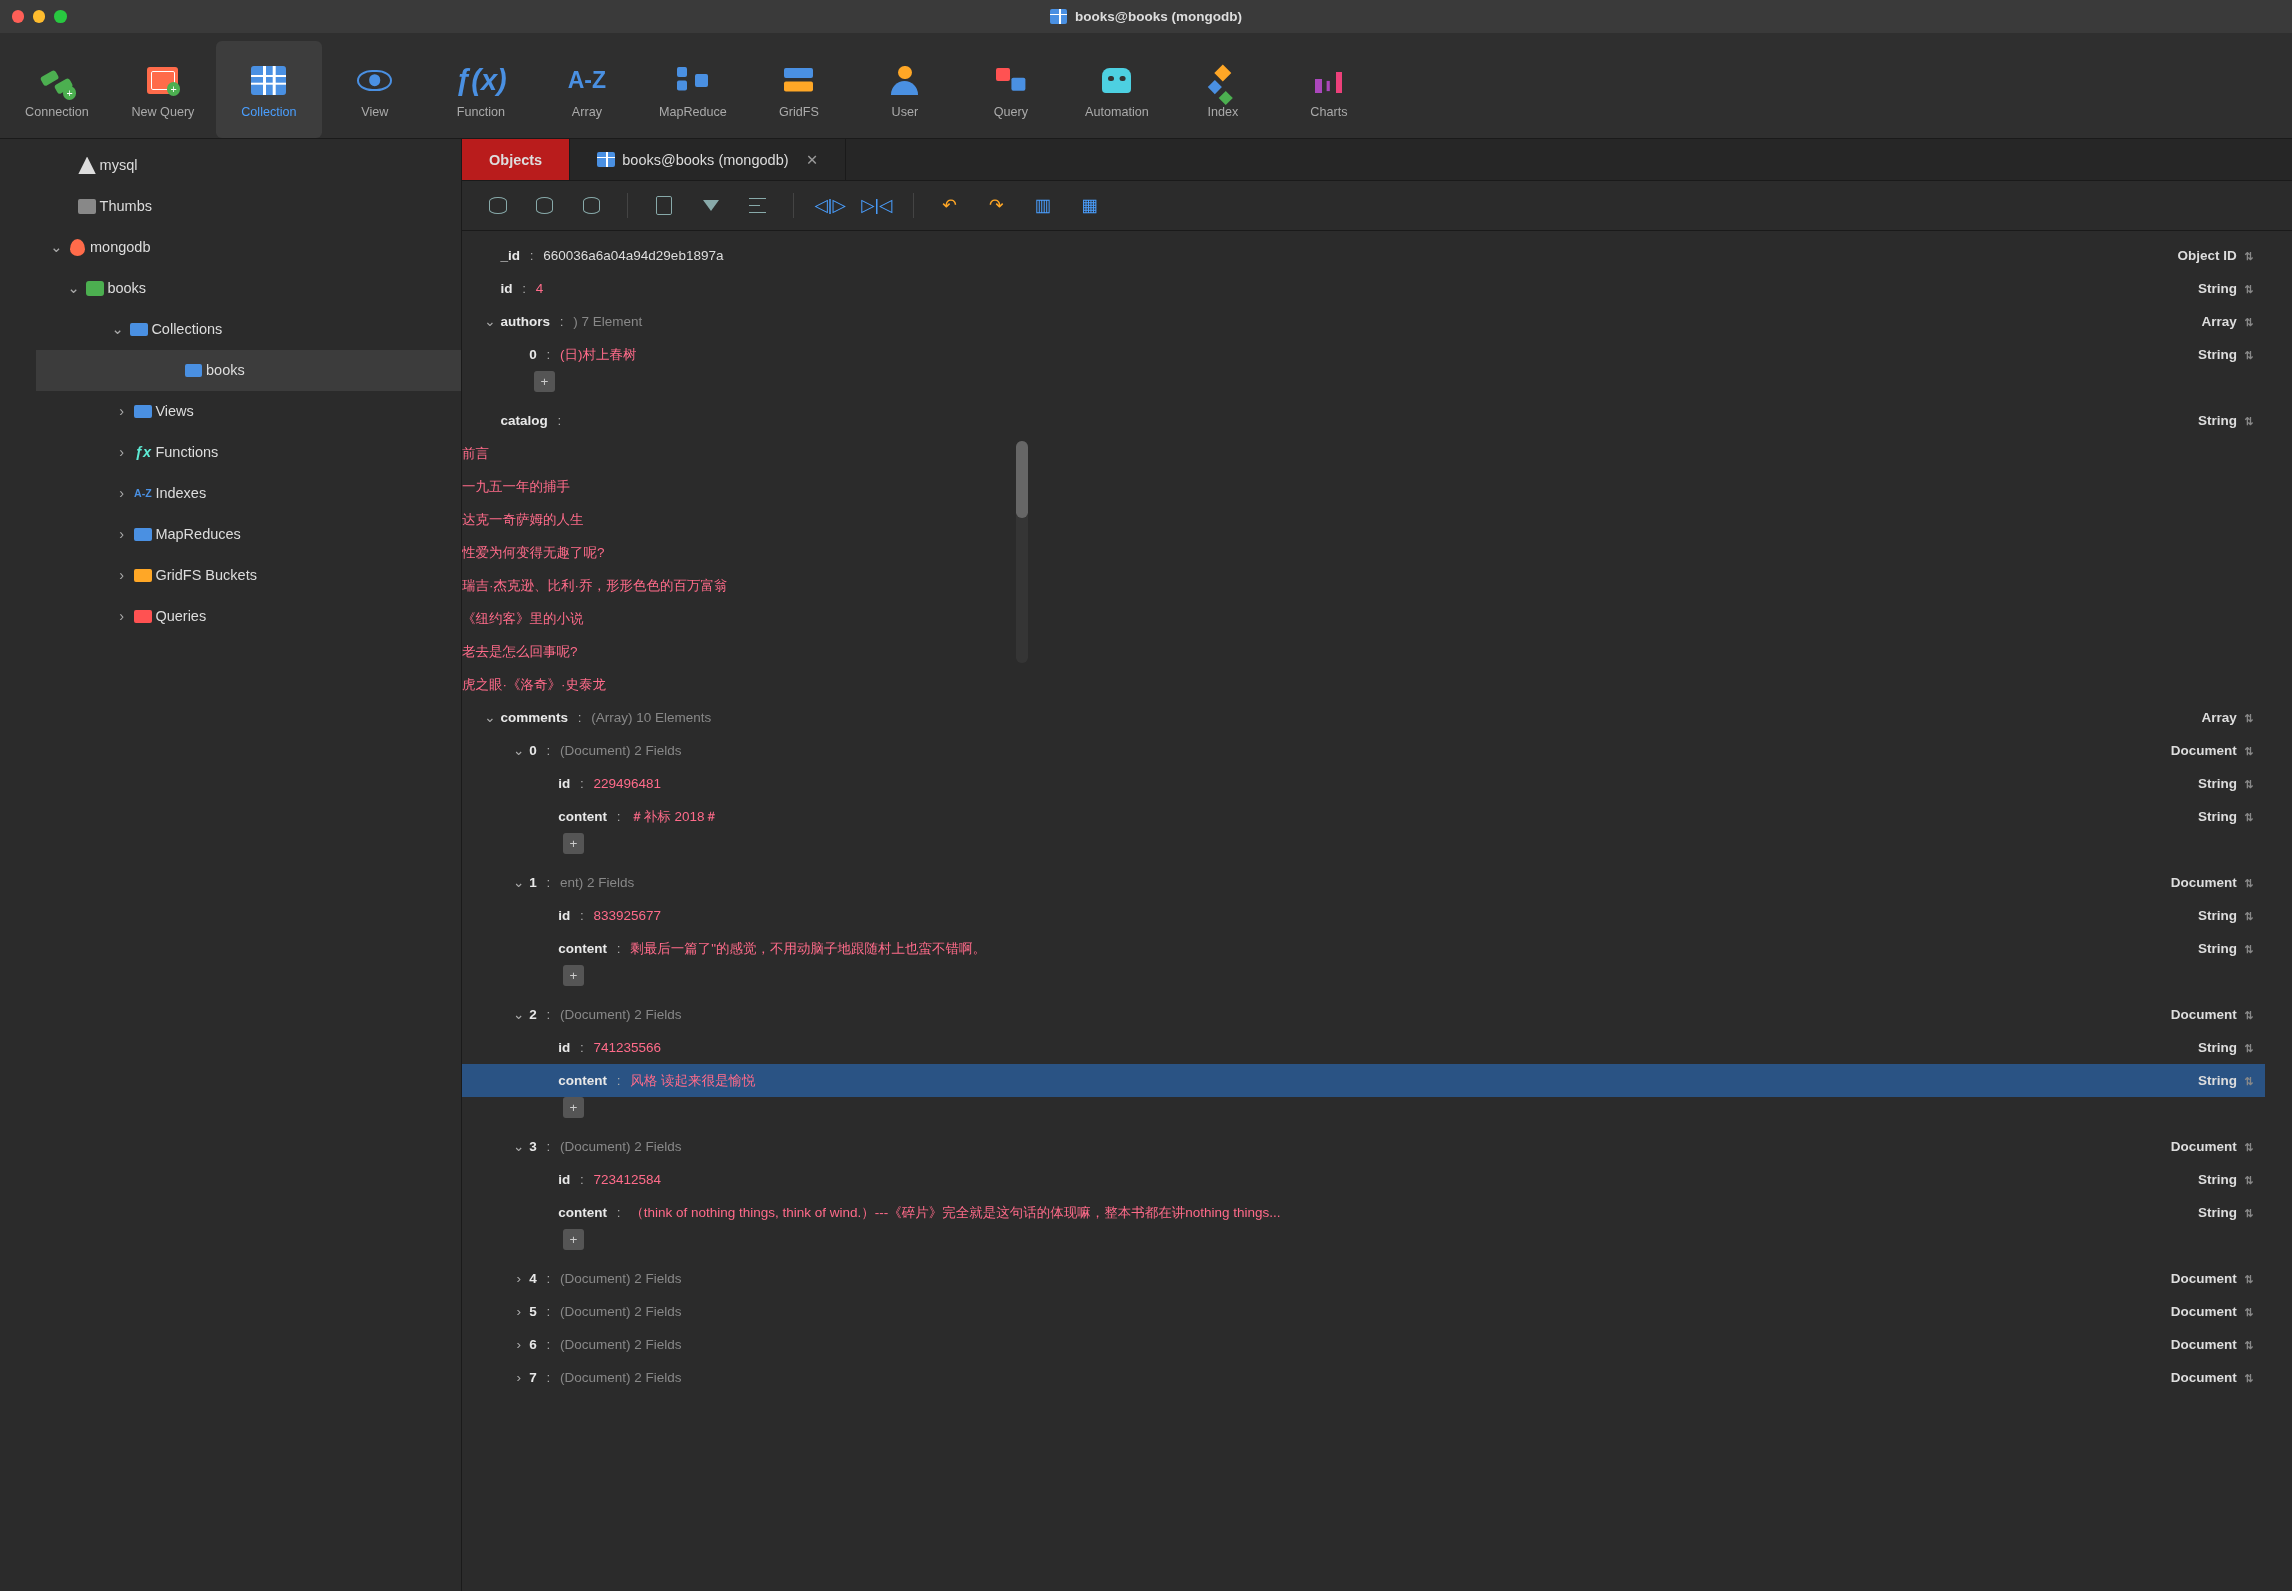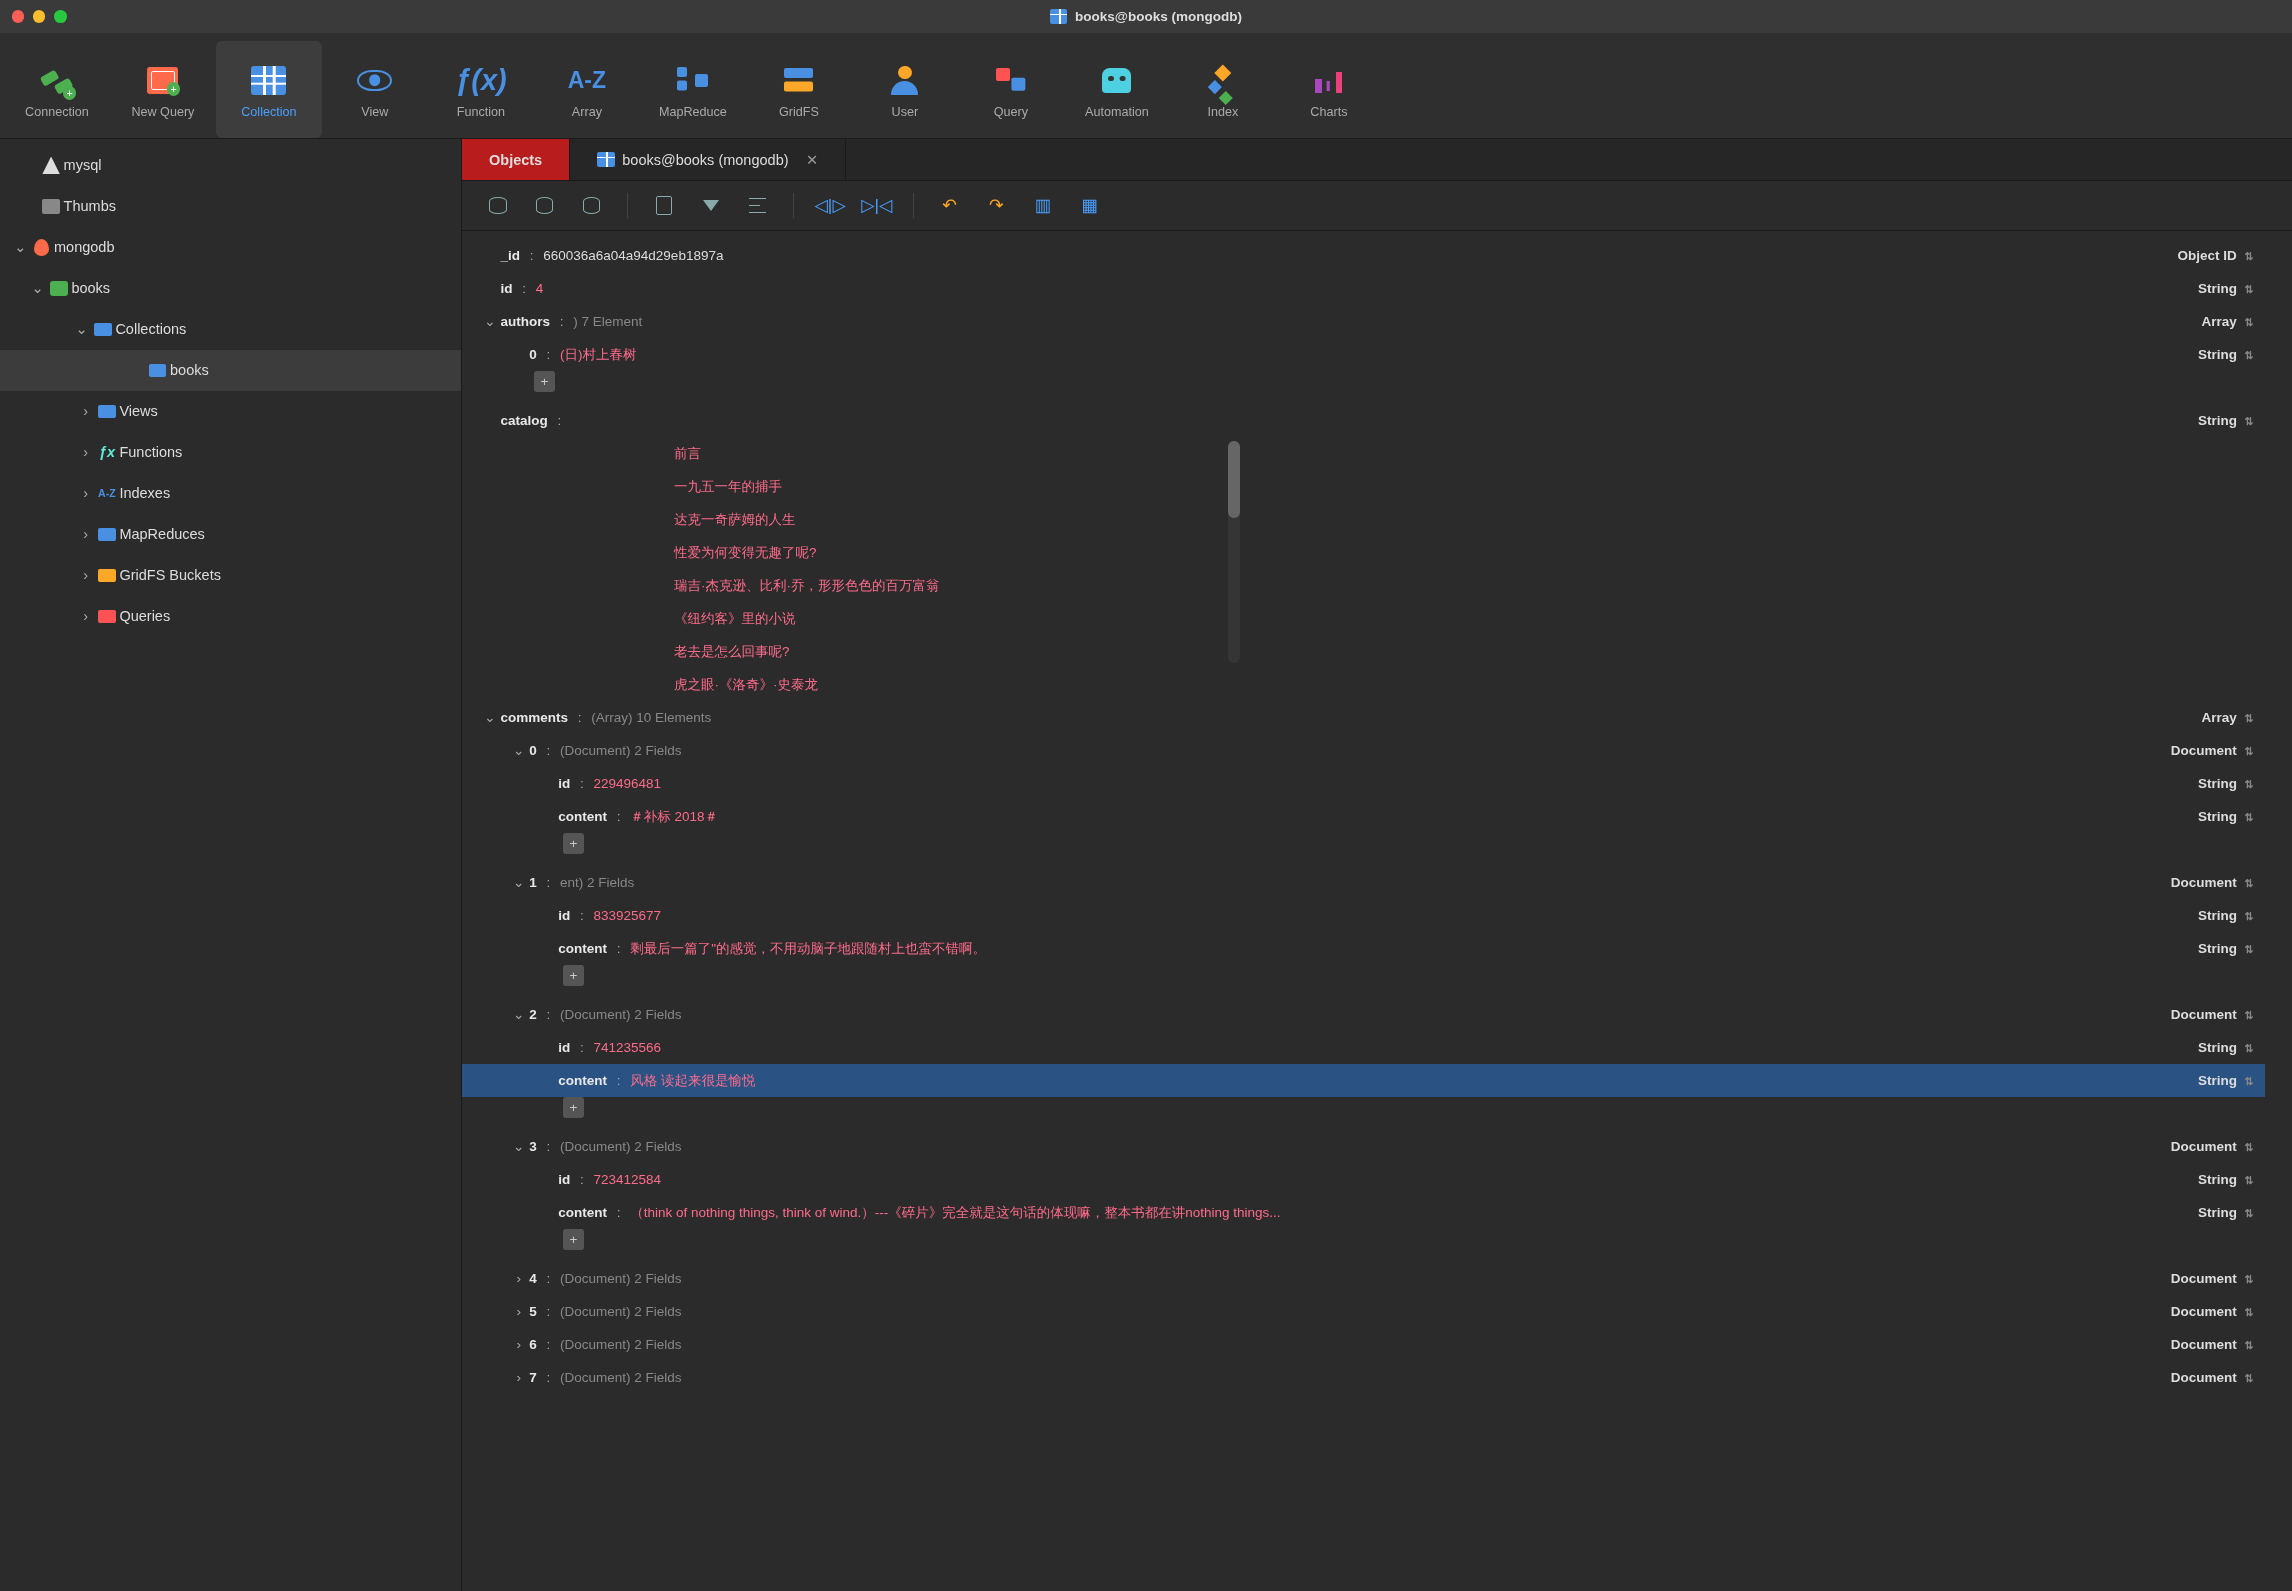--- a/index.html
+++ b/index.html
@@ -16,21 +16,21 @@
 .icon-table::after { content: ""; position: absolute; top: 0; bottom: 0; left: 50%; width: 1.9px; background: #fff; }
 
 .toolbar { height: 106px; background: #2f2f2f; display: flex; padding: 7.7px 3.9px 0 3.9px; border-bottom: 1px solid #1a1a1a; }
 .tb-item { display: flex; flex-direction: column; align-items: center; justify-content: center; padding: 5.8px 15.4px; border-radius: 5.8px; min-width: 106px; }
 .tb-item.selected { background: #3d3d3d; }
 .tb-item .tb-icon { height: 42px; display: flex; align-items: center; justify-content: center; font-size: 29px; }
 .tb-item .tb-label { font-size: 12.6px; color: #aaa; margin-top: 3.9px; }
 .tb-item.selected .tb-label { color: #4a9fff; }
 
 .body { display: flex; height: calc(100% - 139px); }
-.sidebar { width: 462px; background: #2b2b2b; border-right: 1px solid #1a1a1a; padding-top: 5.8px; }
+.sidebar { width: 462px; background: #2b2b2b; border-right: 1px solid #1a1a1a; padding-top: 5.8px; padding-left: 36px; }
 .sb-row { display: flex; align-items: center; height: 41px; padding-left: 11.6px; font-size: 14.5px; color: #ddd; }
 .sb-row.selected { background: #3c3c3c; }
 .sb-arrow { width: 17.4px; color: #aaa; display: inline-flex; justify-content: center; }
 .sb-icon { width: 25px; display: inline-flex; justify-content: center; }
 .indent-1 { padding-left: 29px; }
 .indent-2 { padding-left: 73px; }
 .indent-2b { padding-left: 77px; }
 .indent-3 { padding-left: 145px; }
 
 .main { flex: 1; background: #2b2b2b; display: flex; flex-direction: column; }
@@ -51,21 +51,21 @@
 .key { color: #e8e8e8; font-weight: 700; }
 .colon { color: #aaa; margin: 0 9.7px; }
 .val-str { color: #ff6b8a; }
 .val-dim { color: #888; }
 .val-plain { color: #ddd; }
 .type { position: absolute; right: 11.6px; color: #ddd; font-weight: 600; }
 .type .sort { color: #888; font-size: 10.6px; margin-left: 3.9px; }
 .expand { width: 17.4px; color: #aaa; display: inline-flex; justify-content: center; margin-right: 1.9px; }
 .pad { display: inline-block; }
 .addbtn { width: 21px; height: 21px; background: #555; color: #ccc; display: inline-flex; align-items: center; justify-content: center; border-radius: 2.9px; font-size: 13.5px; margin-left: 3.9px; }
-.catalog-box { position: relative; margin-left: 212px; width: 541px; }
+.catalog-box { position: relative; width: 541px; }
 .catalog-box .line { color: #ff6b8a; line-height: 33px; }
 .catalog-scroll { position: absolute; right: -25px; top: 3.9px; width: 11.6px; height: 222px; background: rgba(255,255,255,0.05); border-radius: 5.8px; }
 .catalog-scroll-thumb { width: 11.6px; height: 77px; background: #666; border-radius: 5.8px; }
 
 
 .ico-conn { width: 35px; height: 35px; position: relative; }
 .ico-conn::before { content: ""; position: absolute; width: 17.4px; height: 9.7px; background: #4caf50; left: 1.9px; top: 9.7px; border-radius: 2.9px; transform: rotate(-30deg); }
 .ico-conn::after { content: ""; position: absolute; width: 17.4px; height: 9.7px; background: #4caf50; right: 1.9px; bottom: 7.7px; border-radius: 2.9px; transform: rotate(-30deg); }
 .ico-plus { position: absolute; right: -1.9px; bottom: -1.9px; width: 13.5px; height: 13.5px; background: #4caf50; border-radius: 50%; color: #fff; font-size: 10.6px; display: flex; align-items: center; justify-content: center; }
 .ico-query { width: 31px; height: 27px; background: #ff6b4a; border-radius: 2.9px; position: relative; }

